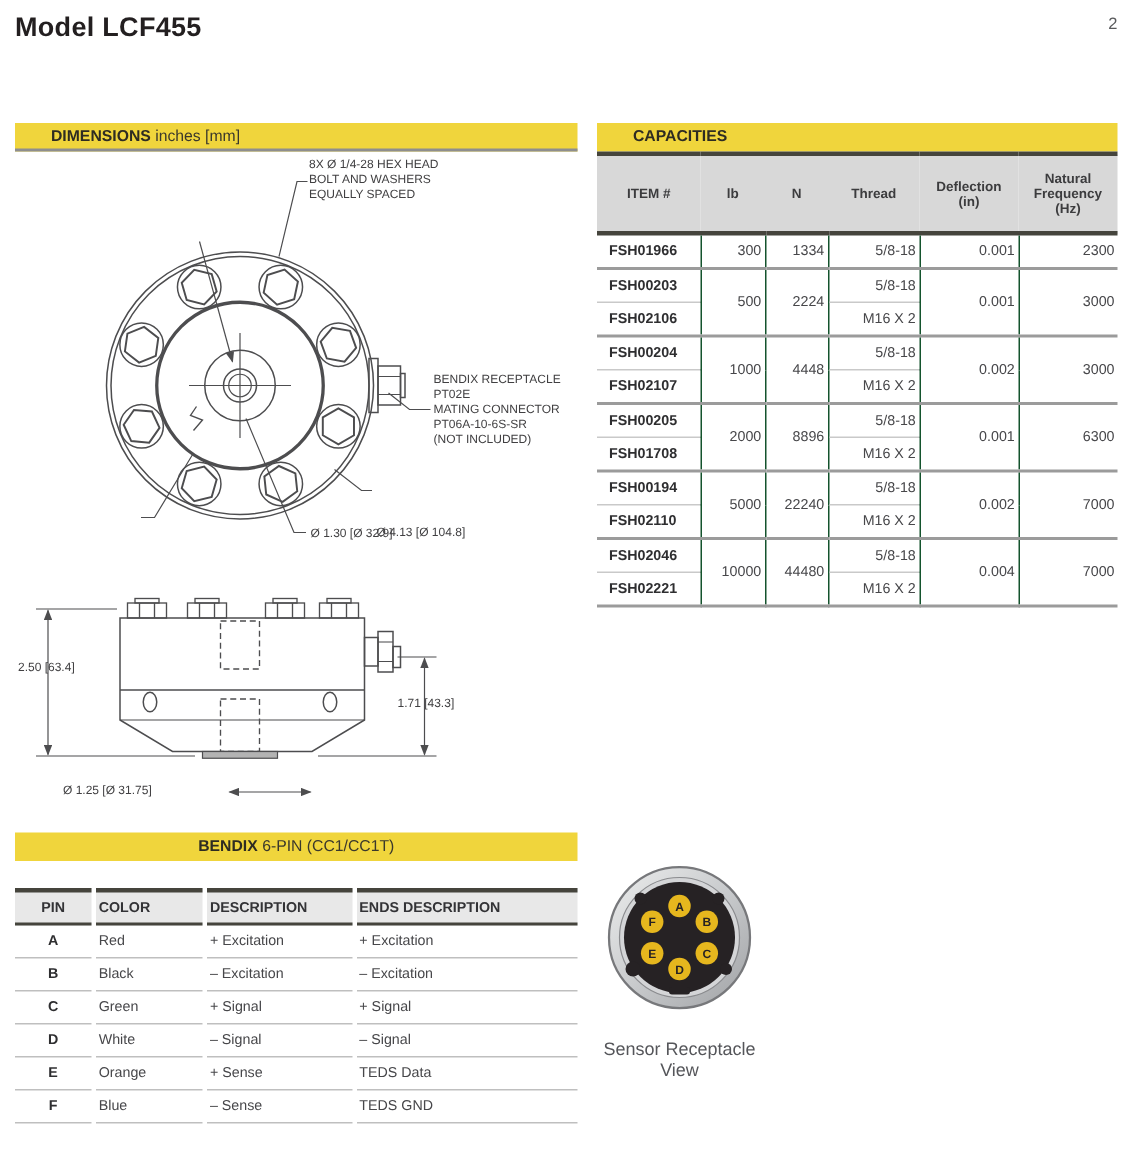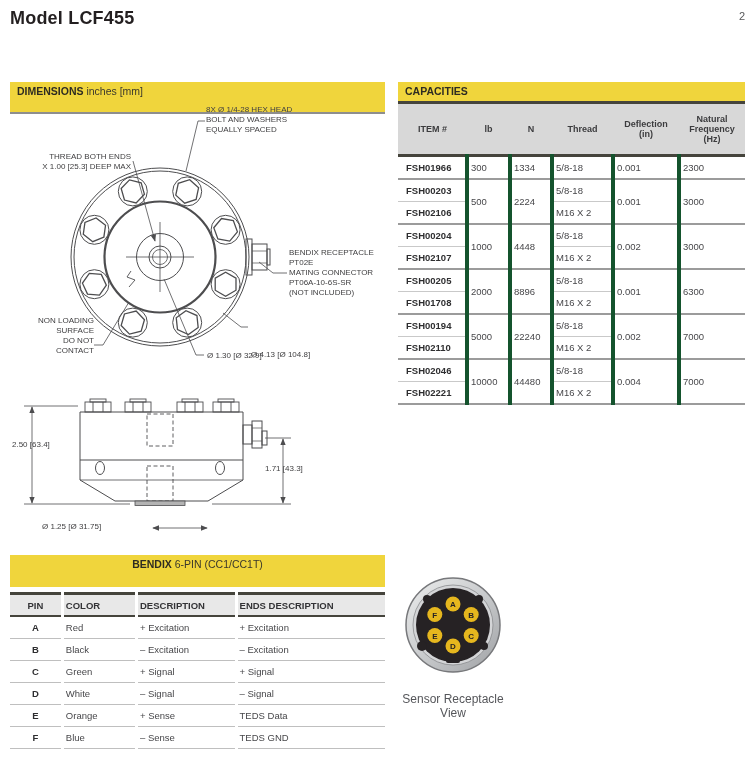--- a/index.html
+++ b/index.html
@@ -4,40 +4,40 @@
 <style>
   html,body{margin:0;padding:0;background:#ffffff;}
   .page{
     position:relative;width:753px;height:777px;background:#ffffff;overflow:hidden;
     font-family:"Liberation Sans","DejaVu Sans",sans-serif;color:#414042;border-radius:12px;
   }
   
   .doc-title{position:absolute;left:10px;top:8px;font-size:18px;font-weight:bold;color:#231f20;letter-spacing:.2px;}
   .page-num{position:absolute;right:8px;top:10px;font-size:11px;color:#58595b;}
   
-  .banner{position:absolute;height:32px;line-height:19px;background:#F0D53C;padding:0 7px;
+  .banner{position:absolute;height:19px;line-height:19px;background:#F0D53C;padding:0 24px;
           font-size:10.5px;color:#3a382c;box-sizing:border-box;}
   .banner b{color:#2e2c22;}
   .banner-dims{left:10px;top:82px;width:375px;border-bottom:2px solid #8e8e8e;}
   .banner-cap{left:398px;top:82px;width:347px;}
   .banner-bendix{left:10px;top:555px;width:375px;text-align:center;}
   
   .draw-wrap{position:absolute;left:10px;top:101px;width:375px;height:460px;}
   .draw-wrap svg{position:absolute;left:0;top:0;}
   .draw-label{position:absolute;font-size:8px;line-height:10px;color:#414042;white-space:pre-line;}
   .t-right{text-align:right;}
   
   .cap-table{position:absolute;left:398px;top:101px;border-collapse:collapse;table-layout:fixed;
              width:347px;border-bottom:2px solid #9b9b9b;}
   .cap-table th{background:#d8d8d8;border-top:3px solid #45443c;border-bottom:3px solid #45443c;
                 height:50px;font-size:9px;font-weight:bold;color:#3c3c3e;text-align:center;
                 vertical-align:middle;white-space:pre-line;padding:0 2px;}
   .cap-table th.c-item{text-align:left;padding-left:20px;}
-  .cap-table td{height:21px;font-size:9.5px;text-align:left;color:#47474a;
-                border-left:4px solid #14532d;padding:0 2px;vertical-align:middle;}
+  .cap-table td{height:21px;font-size:9.5px;text-align:right;color:#47474a;
+                border-left:1px solid #14532d;padding:0 2px;vertical-align:middle;}
   .cap-table td:first-child{border-left:none;}
   .cap-table td.item{font-weight:bold;text-align:left;padding-left:8px;color:#2e2e30;}
   .cap-table tr.grp td{border-top:2px solid #9b9b9b;}
   .cap-table tr.sub td{border-top:1px solid #c9c9c9;}
   
   .bx-table{position:absolute;left:7px;top:592px;width:381px;border-collapse:separate;border-spacing:3px 0;}
   .bx-table th{background:#e8e8e8;border-top:3px solid #45443c;border-bottom:2.5px solid #45443c;
                height:20px;font-size:9.5px;font-weight:bold;color:#333336;text-align:left;
                vertical-align:middle;padding:0 2px;}
   .bx-table th.c-pin{text-align:center;}
@@ -194,31 +194,25 @@
           <line x1="202" y1="403" x2="281" y2="403"></line>
           <line x1="273" y1="338" x2="273" y2="402" marker-start="url(#ahs)" marker-end="url(#ah)"></line>
           <line x1="143" y1="427" x2="197" y2="427" marker-start="url(#ahs)" marker-end="url(#ah)"></line>
         </g>
       </g>
     </svg>
 
     <div class="draw-label" style="left:196px;top:4px;">8X Ø 1/4-28 HEX HEAD
 BOLT AND WASHERS
 EQUALLY SPACED</div>
-    <div class="draw-label t-right" style="left:0;width:121px;top:51px;">THREAD BOTH ENDS
-X 1.00 [25.3] DEEP MAX</div>
     <div class="draw-label" style="left:279px;top:147px;">BENDIX RECEPTACLE
 PT02E
 MATING CONNECTOR
 PT06A-10-6S-SR
 (NOT INCLUDED)</div>
-    <div class="draw-label t-right" style="left:0;width:84px;top:215px;">NON LOADING
-SURFACE
-DO NOT
-CONTACT</div>
     <div class="draw-label" style="left:241px;top:221px;margin-top:28px;">Ø 4.13 [Ø 104.8]</div>
     <div class="draw-label" style="left:197px;top:250px;">Ø 1.30 [Ø 32.9]</div>
     <div class="draw-label" style="left:2px;top:339px;">2.50 [63.4]</div>
     <div class="draw-label" style="left:255px;top:363px;">1.71 [43.3]</div>
     <div class="draw-label" style="left:32px;top:421px;text-align:center;">Ø 1.25 [Ø 31.75]</div>
   </div>
 
   <table class="cap-table">
     <colgroup>
         <col style="width:69px">

